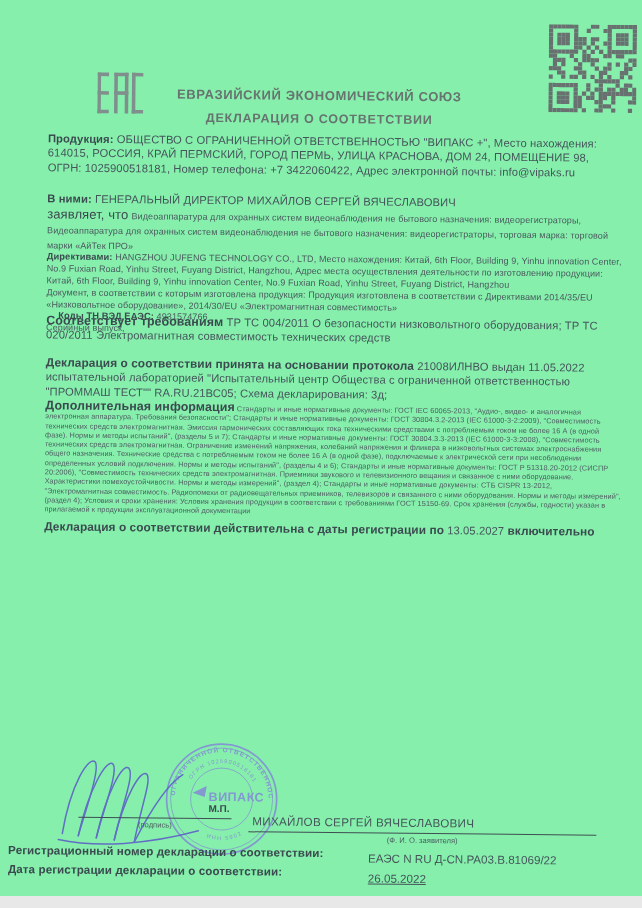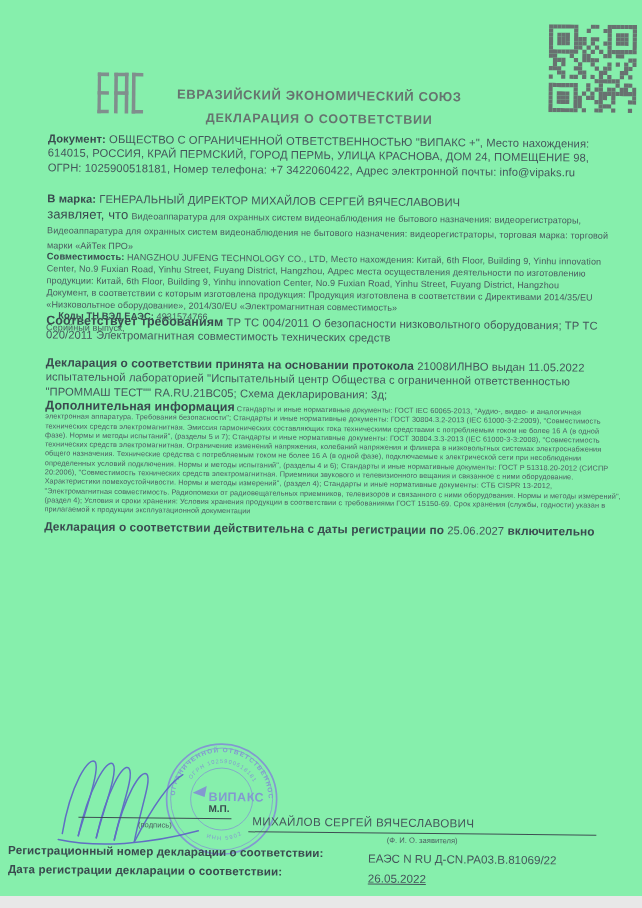--- a/index.html
+++ b/index.html
@@ -276,36 +276,36 @@
             <rect x="32" y="80" width="4" height="4"></rect>
             <rect x="44" y="80" width="4" height="4"></rect>
             <rect x="48" y="80" width="4" height="4"></rect>
             <rect x="60" y="80" width="4" height="4"></rect>
             <rect x="76" y="80" width="4" height="4"></rect>
           </g>
         </svg>
     </div>
 
     <div class="para" style="top:134px;">
-      <span class="b">Документ:</span>
+      <span class="b">Продукция:</span>
       <span>ОБЩЕСТВО С ОГРАНИЧЕННОЙ ОТВЕТСТВЕННОСТЬЮ "ВИПАКС +", Место нахождения: 614015, РОССИЯ, КРАЙ ПЕРМСКИЙ, ГОРОД ПЕРМЬ, УЛИЦА КРАСНОВА, ДОМ 24, ПОМЕЩЕНИЕ 98, ОГРН: 1025900518181, Номер телефона: +7 3422060422, Адрес электронной почты: info@vipaks.ru</span>
     </div>
 
     <div class="para" style="top:194px;">
-      <span class="b">В марка:</span>
+      <span class="b">В ними:</span>
       <span>ГЕНЕРАЛЬНЫЙ ДИРЕКТОР МИХАЙЛОВ СЕРГЕЙ ВЯЧЕСЛАВОВИЧ</span>
     </div>
 
     <div class="para" style="top:210px;">
       <div>
         <span class="lbl-lg">заявляет, что</span>
         <span class="small">Видеоаппаратура для охранных систем видеонаблюдения не бытового назначения: видеорегистраторы, Видеоаппаратура для охранных систем видеонаблюдения не бытового назначения: видеорегистраторы, торговая марка: торговой марки «АйТек ПРО»</span>
       </div>
       <div class="small">
-        <span class="b" style="font-size:9.3px;">Совместимость:</span>
+        <span class="b" style="font-size:9.3px;">Директивами:</span>
         <span>HANGZHOU JUFENG TECHNOLOGY CO., LTD, Место нахождения: Китай, 6th Floor, Building 9, Yinhu innovation Center, No.9 Fuxian Road, Yinhu Street, Fuyang District, Hangzhou, Адрес места осуществления деятельности по изготовлению продукции: Китай, 6th Floor, Building 9, Yinhu innovation Center, No.9 Fuxian Road, Yinhu Street, Fuyang District, Hangzhou</span>
       </div>
       <div class="small">Документ, в соответствии с которым изготовлена продукция: Продукция изготовлена в соответствии с Директивами 2014/35/EU «Низковольтное оборудование», 2014/30/EU «Электромагнитная совместимость»</div>
       <div class="small">
         <span class="b" style="font-size:9.3px;margin-left:12px;">Коды ТН ВЭД ЕАЭС:</span>
         <span>4931574766</span>
       </div>
       <div class="small">Серийный выпуск,</div>
     </div>
 
@@ -319,21 +319,21 @@
       <span>21008ИЛНВО выдан 11.05.2022 испытательной лабораторией "Испытательный центр Общества с ограниченной ответственностью "ПРОММАШ ТЕСТ"" RA.RU.21ВС05; Схема декларирования: 3д;</span>
     </div>
 
     <div class="para tiny" style="top:404px;">
       <span class="lbl-md">Дополнительная информация</span>
       <span>Стандарты и иные нормативные документы: ГОСТ IEC 60065-2013, "Аудио-, видео- и аналогичная электронная аппаратура. Требования безопасности"; Стандарты и иные нормативные документы: ГОСТ 30804.3.2-2013 (IEC 61000-3-2:2009), "Совместимость технических средств электромагнитная. Эмиссия гармонических составляющих тока техническими средствами с потребляемым током не более 16 А (в одной фазе). Нормы и методы испытаний", (разделы 5 и 7); Стандарты и иные нормативные документы: ГОСТ 30804.3.3-2013 (IEC 61000-3-3:2008), "Совместимость технических средств электромагнитная. Ограничение изменений напряжения, колебаний напряжения и фликера в низковольтных системах электроснабжения общего назначения. Технические средства с потребляемым током не более 16 А (в одной фазе), подключаемые к электрической сети при несоблюдении определенных условий подключения. Нормы и методы испытаний", (разделы 4 и 6); Стандарты и иные нормативные документы: ГОСТ Р 51318.20-2012 (СИСПР 20:2006), "Совместимость технических средств электромагнитная. Приемники звукового и телевизионного вещания и связанное с ними оборудование. Характеристики помехоустойчивости. Нормы и методы измерений", (раздел 4); Стандарты и иные нормативные документы: СТБ CISPR 13-2012, "Электромагнитная совместимость. Радиопомехи от радиовещательных приемников, телевизоров и связанного с ними оборудования. Нормы и методы измерений", (раздел 4); Условия и сроки хранения: Условия хранения продукции в соответствии с требованиями ГОСТ 15150-69. Срок хранения (службы, годности) указан в прилагаемой к продукции эксплуатационной документации</span>
     </div>
 
     <div class="para" style="top:522px;">
       <span class="b" style="font-size:11.8px;">Декларация о соответствии действительна с даты регистрации по</span>
-      <span>25.06.2027</span>
+      <span>13.05.2027</span>
       <span class="b" style="font-size:11.8px;margin-top:40px;">включительно</span>
     </div>
 
     <div class="abs" style="left:160px;top:742px;opacity:.82;">
       <svg width="130" height="120" viewBox="0 0 130 120">
         <defs>
           <path id="arcOuter" d="M 18,58 A 47,47 0 1 1 112,58"></path>
           <path id="arcInner" d="M 29,58 A 36,36 0 1 1 101,58"></path>
           <path id="arcBottom" d="M 24,58 A 41,41 0 1 0 106,58"></path>
         </defs>

